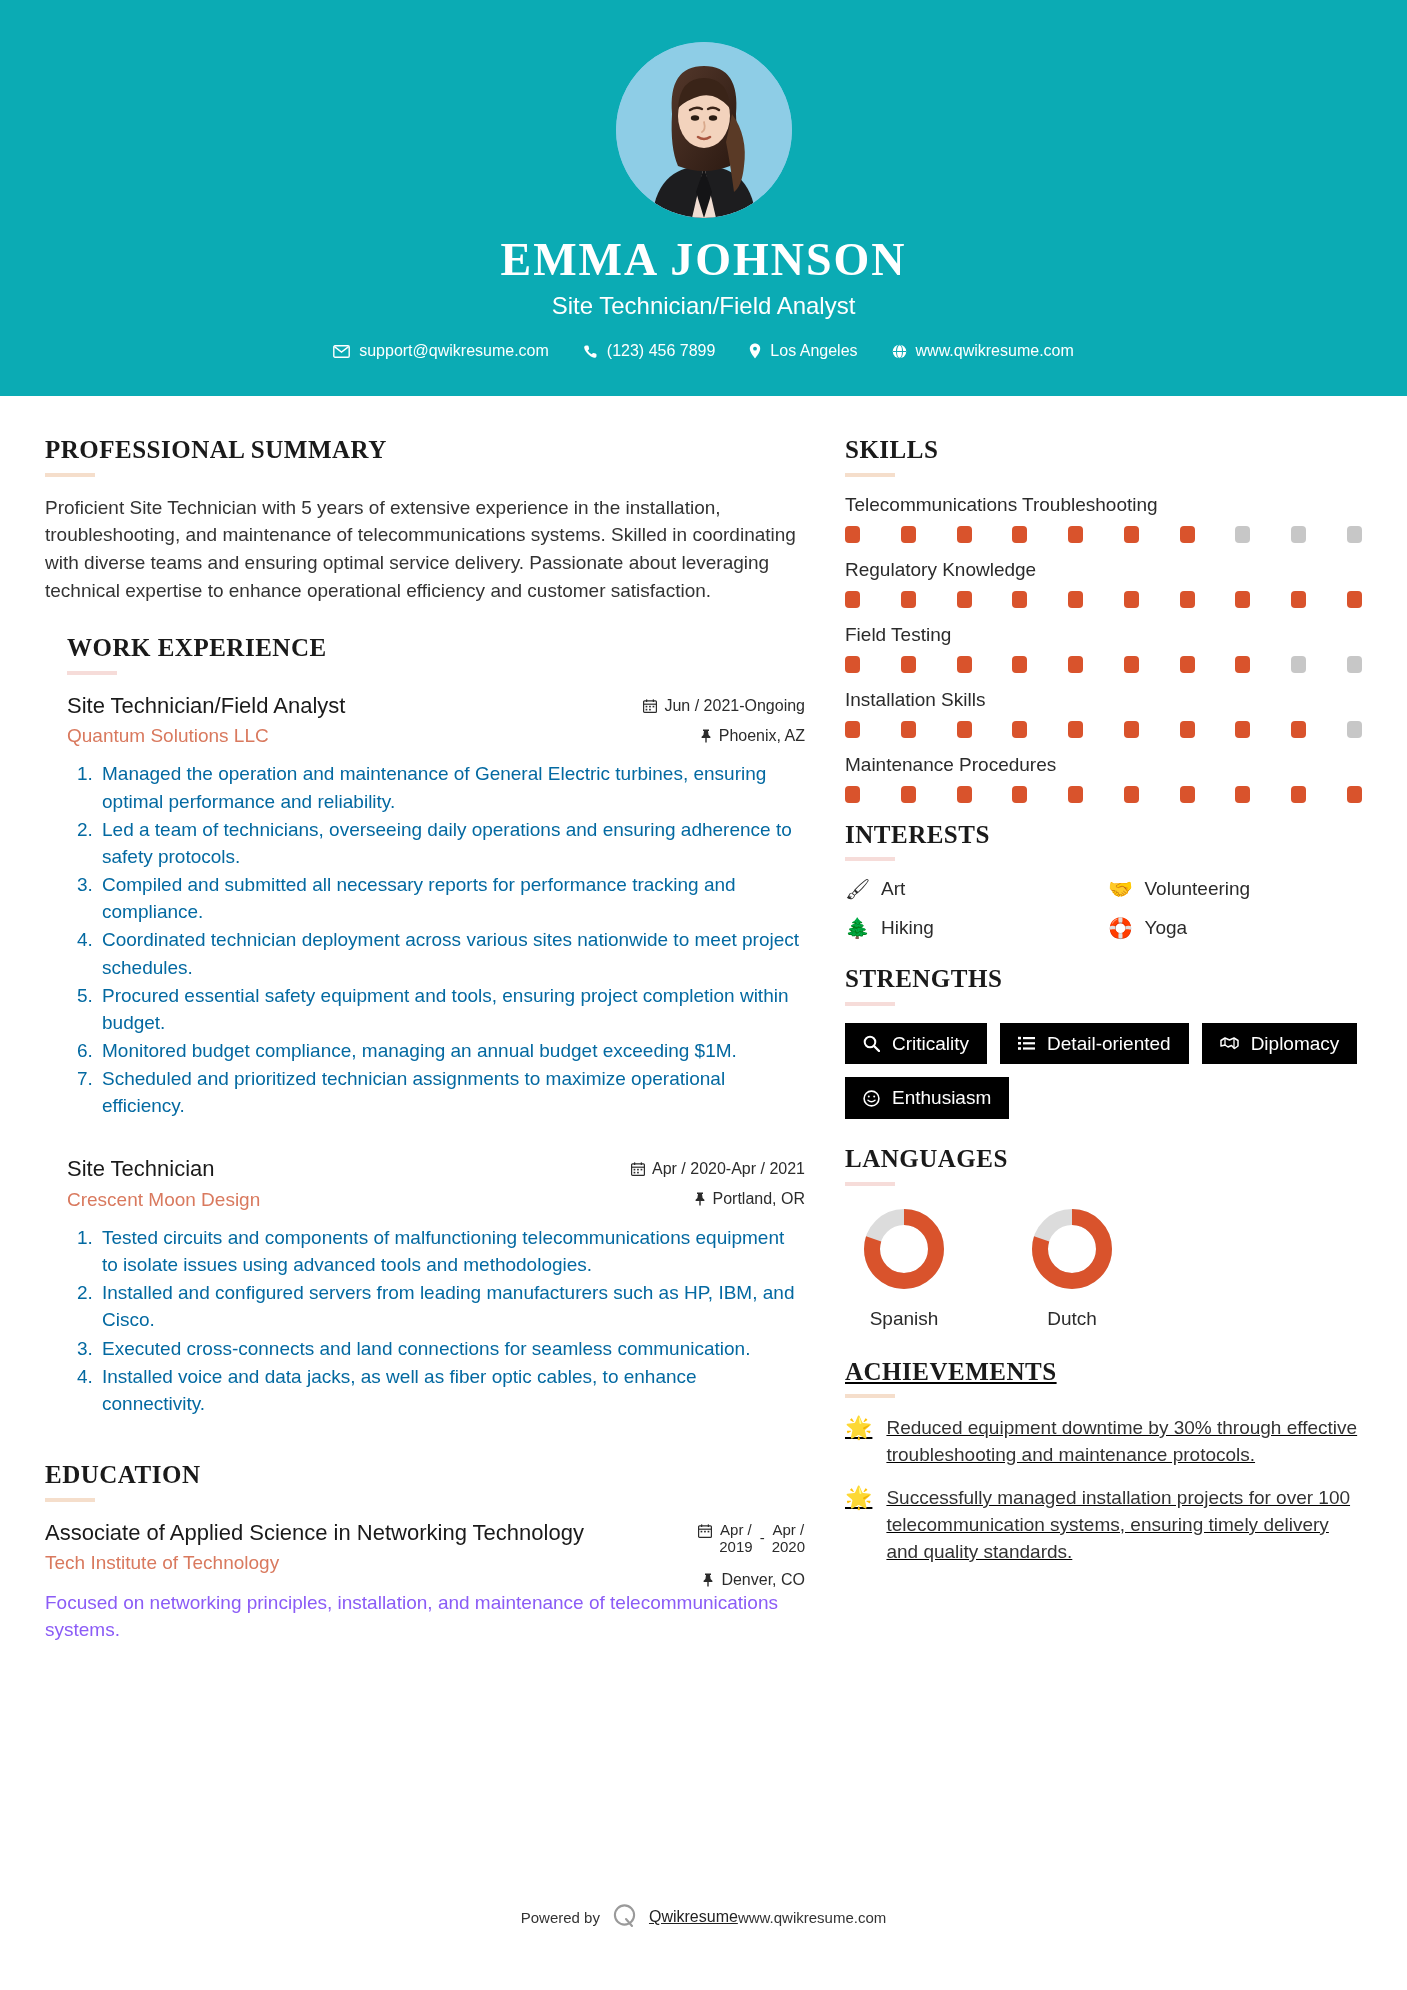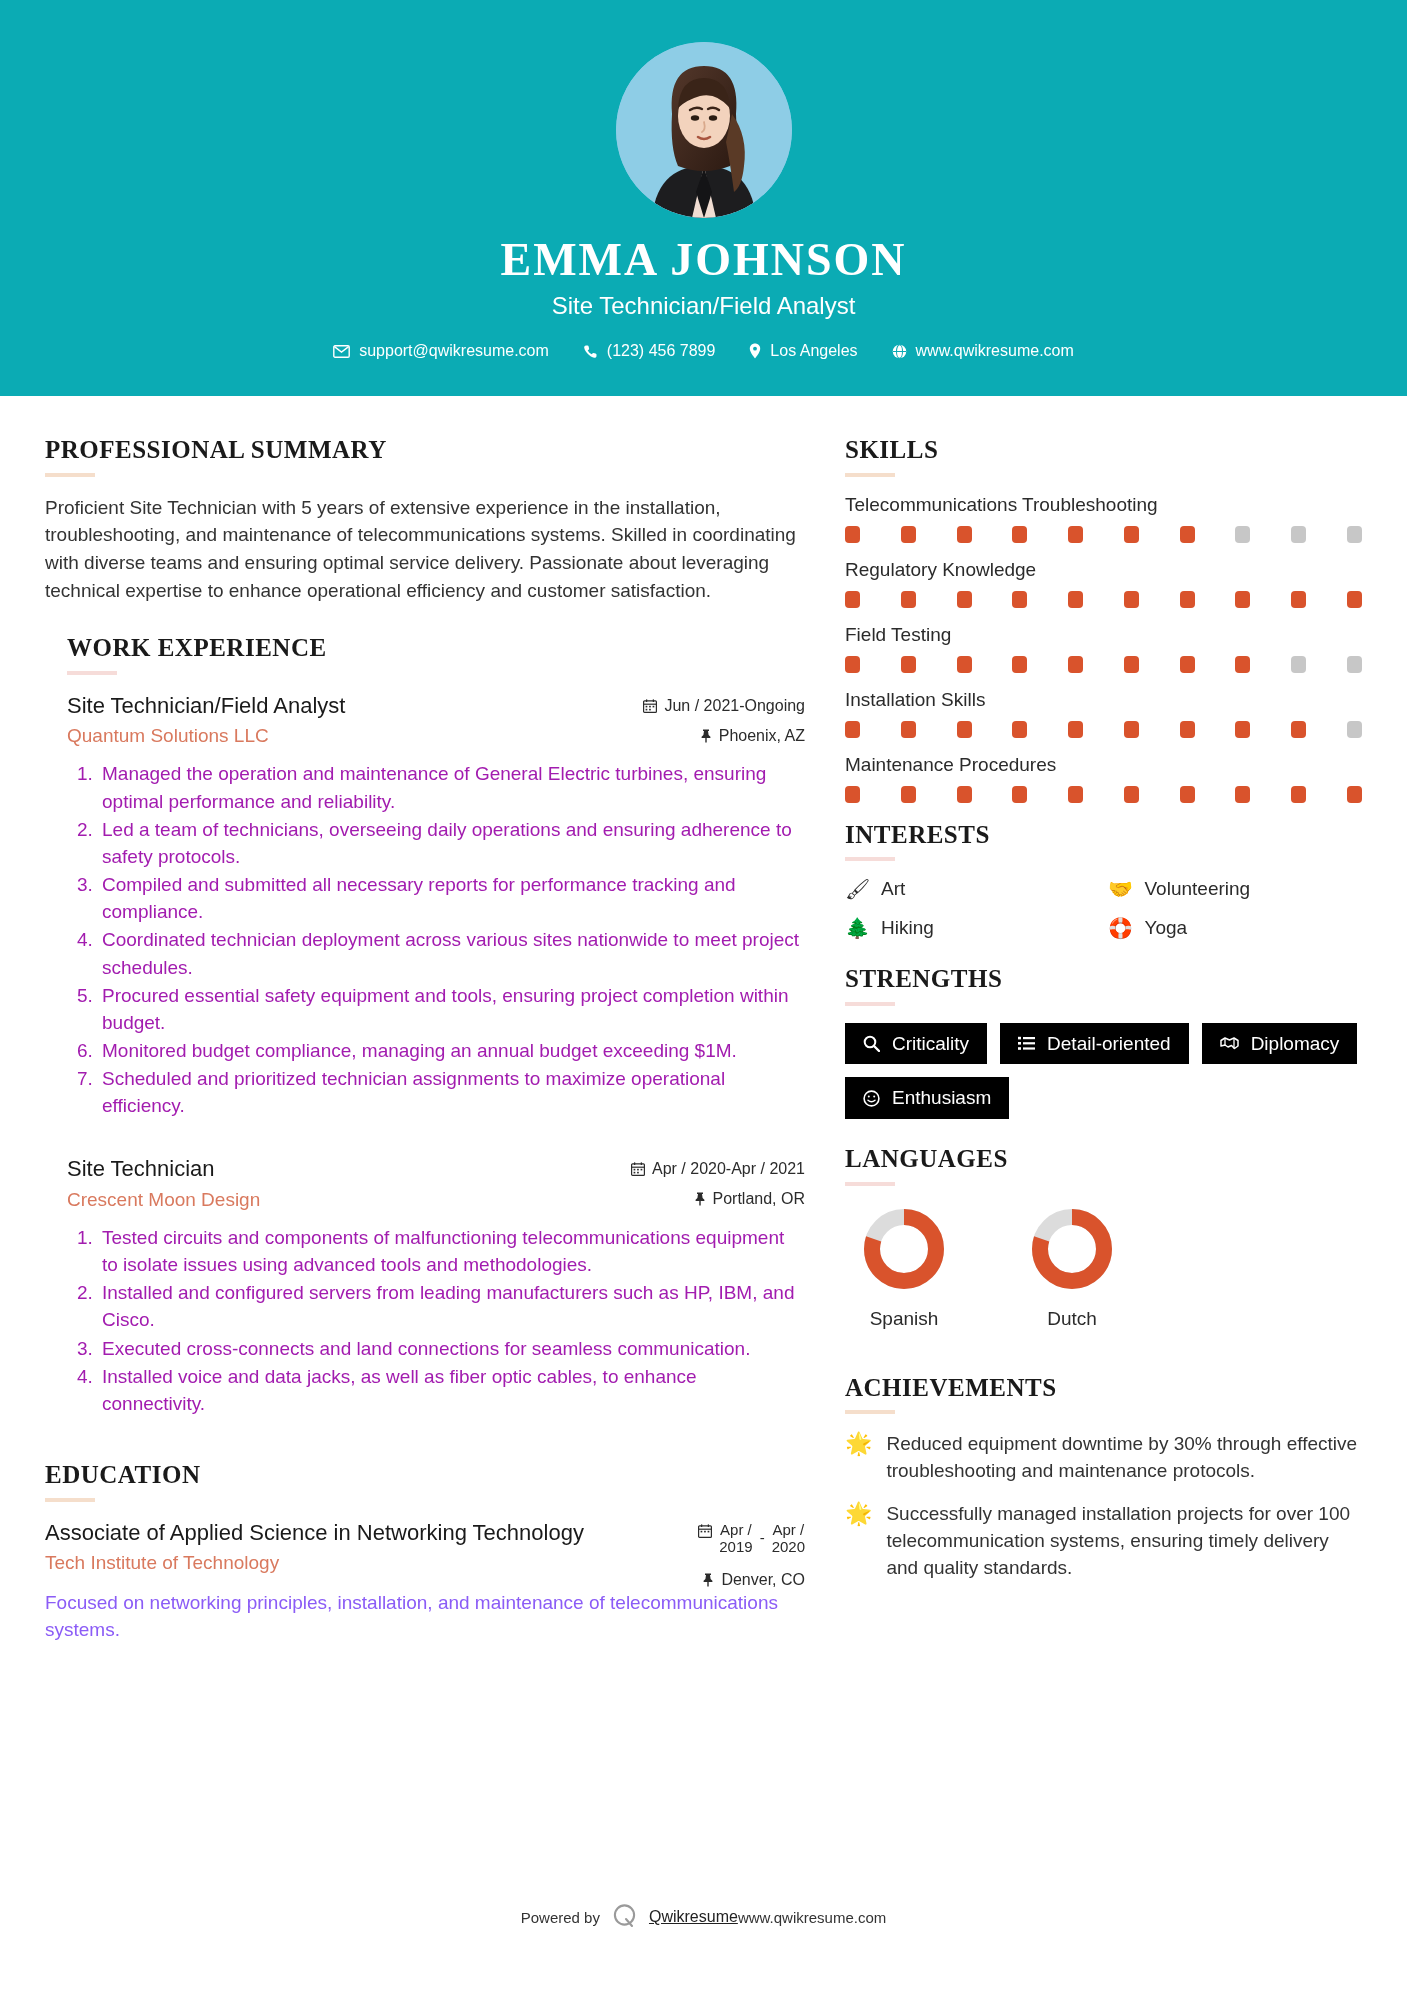--- a/index.html
+++ b/index.html
@@ -139,21 +139,21 @@
     line-height: 1.15;
   }
   .edu-date-col { text-align: center; }
   .edu-date-dash { align-self: center; }
 
   ol.bullets {
     margin: 13px 0 0 0;
     padding-left: 31px;
     font-size: 19px;
     line-height: 1.43;
-    color: #a21caf;
+    color: #0369a1;
   }
   ol.bullets li { margin-bottom: 1px; padding-left: 4px; }
   .edu-desc {
     font-size: 19px;
     line-height: 1.43;
     color: #8b5cf6;
   }
 
   
   .skill-block { margin-bottom: 16px; }
@@ -664,21 +664,21 @@
           <div class="lang-item">
             <svg width="92" height="92" viewBox="0 0 92 92">
               <circle cx="46" cy="46" r="32" fill="none" stroke="#DCDCDC" stroke-width="16"></circle>
               <circle cx="46" cy="46" r="32" fill="none" stroke="#D9532C" stroke-width="16" stroke-dasharray="160.8495438637974 201.06192982974676" transform="rotate(-90 46 46)"></circle>
             </svg>
             <div class="lang-label">Dutch</div>
           </div>
         </div>
     </div>
 
-    <div class="sect" style="margin-top:44px;">
+    <div class="sect" style="margin-top:28px;text-decoration:underline;">
       <div class="sect-title">ACHIEVEMENTS</div>
       <div class="sect-rule"></div>
       <div class="ach-item">
         <span class="ach-ico">🌟</span>
         <span class="ach-text">Reduced equipment downtime by 30% through effective troubleshooting and maintenance protocols.</span>
       </div>
       <div class="ach-item">
         <span class="ach-ico">🌟</span>
         <span class="ach-text">Successfully managed installation projects for over 100 telecommunication systems, ensuring timely delivery and quality standards.</span>
       </div>

